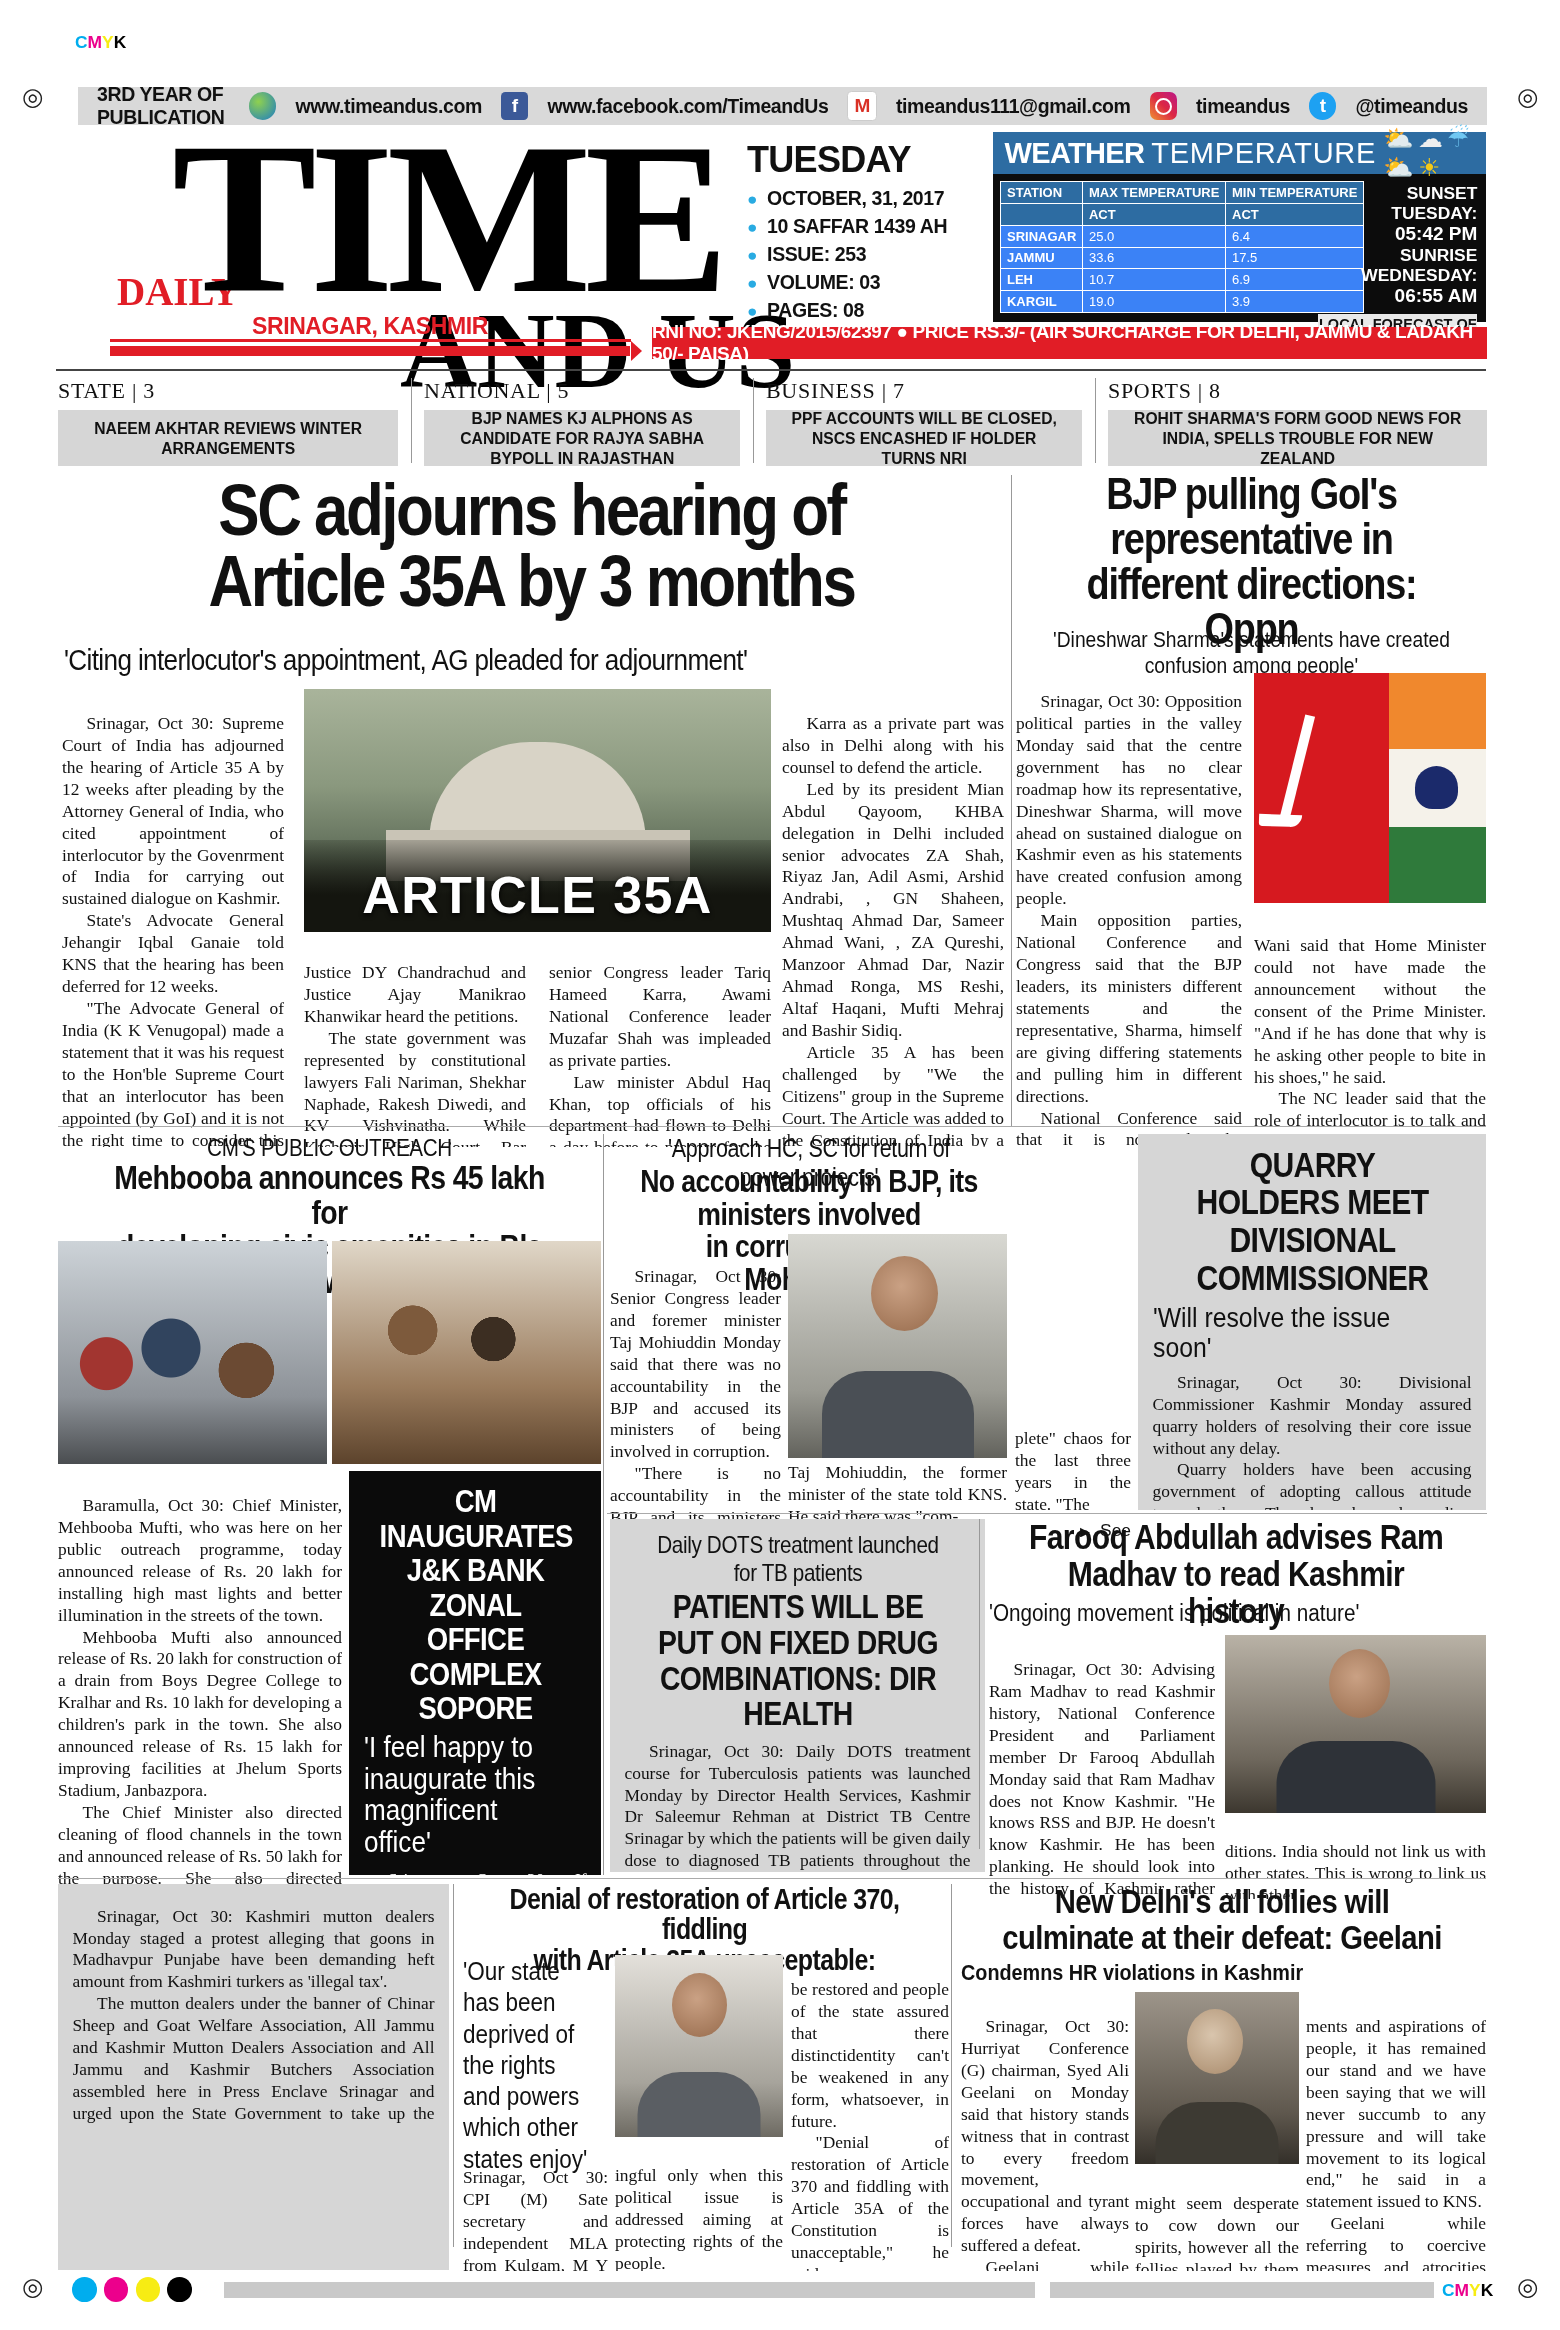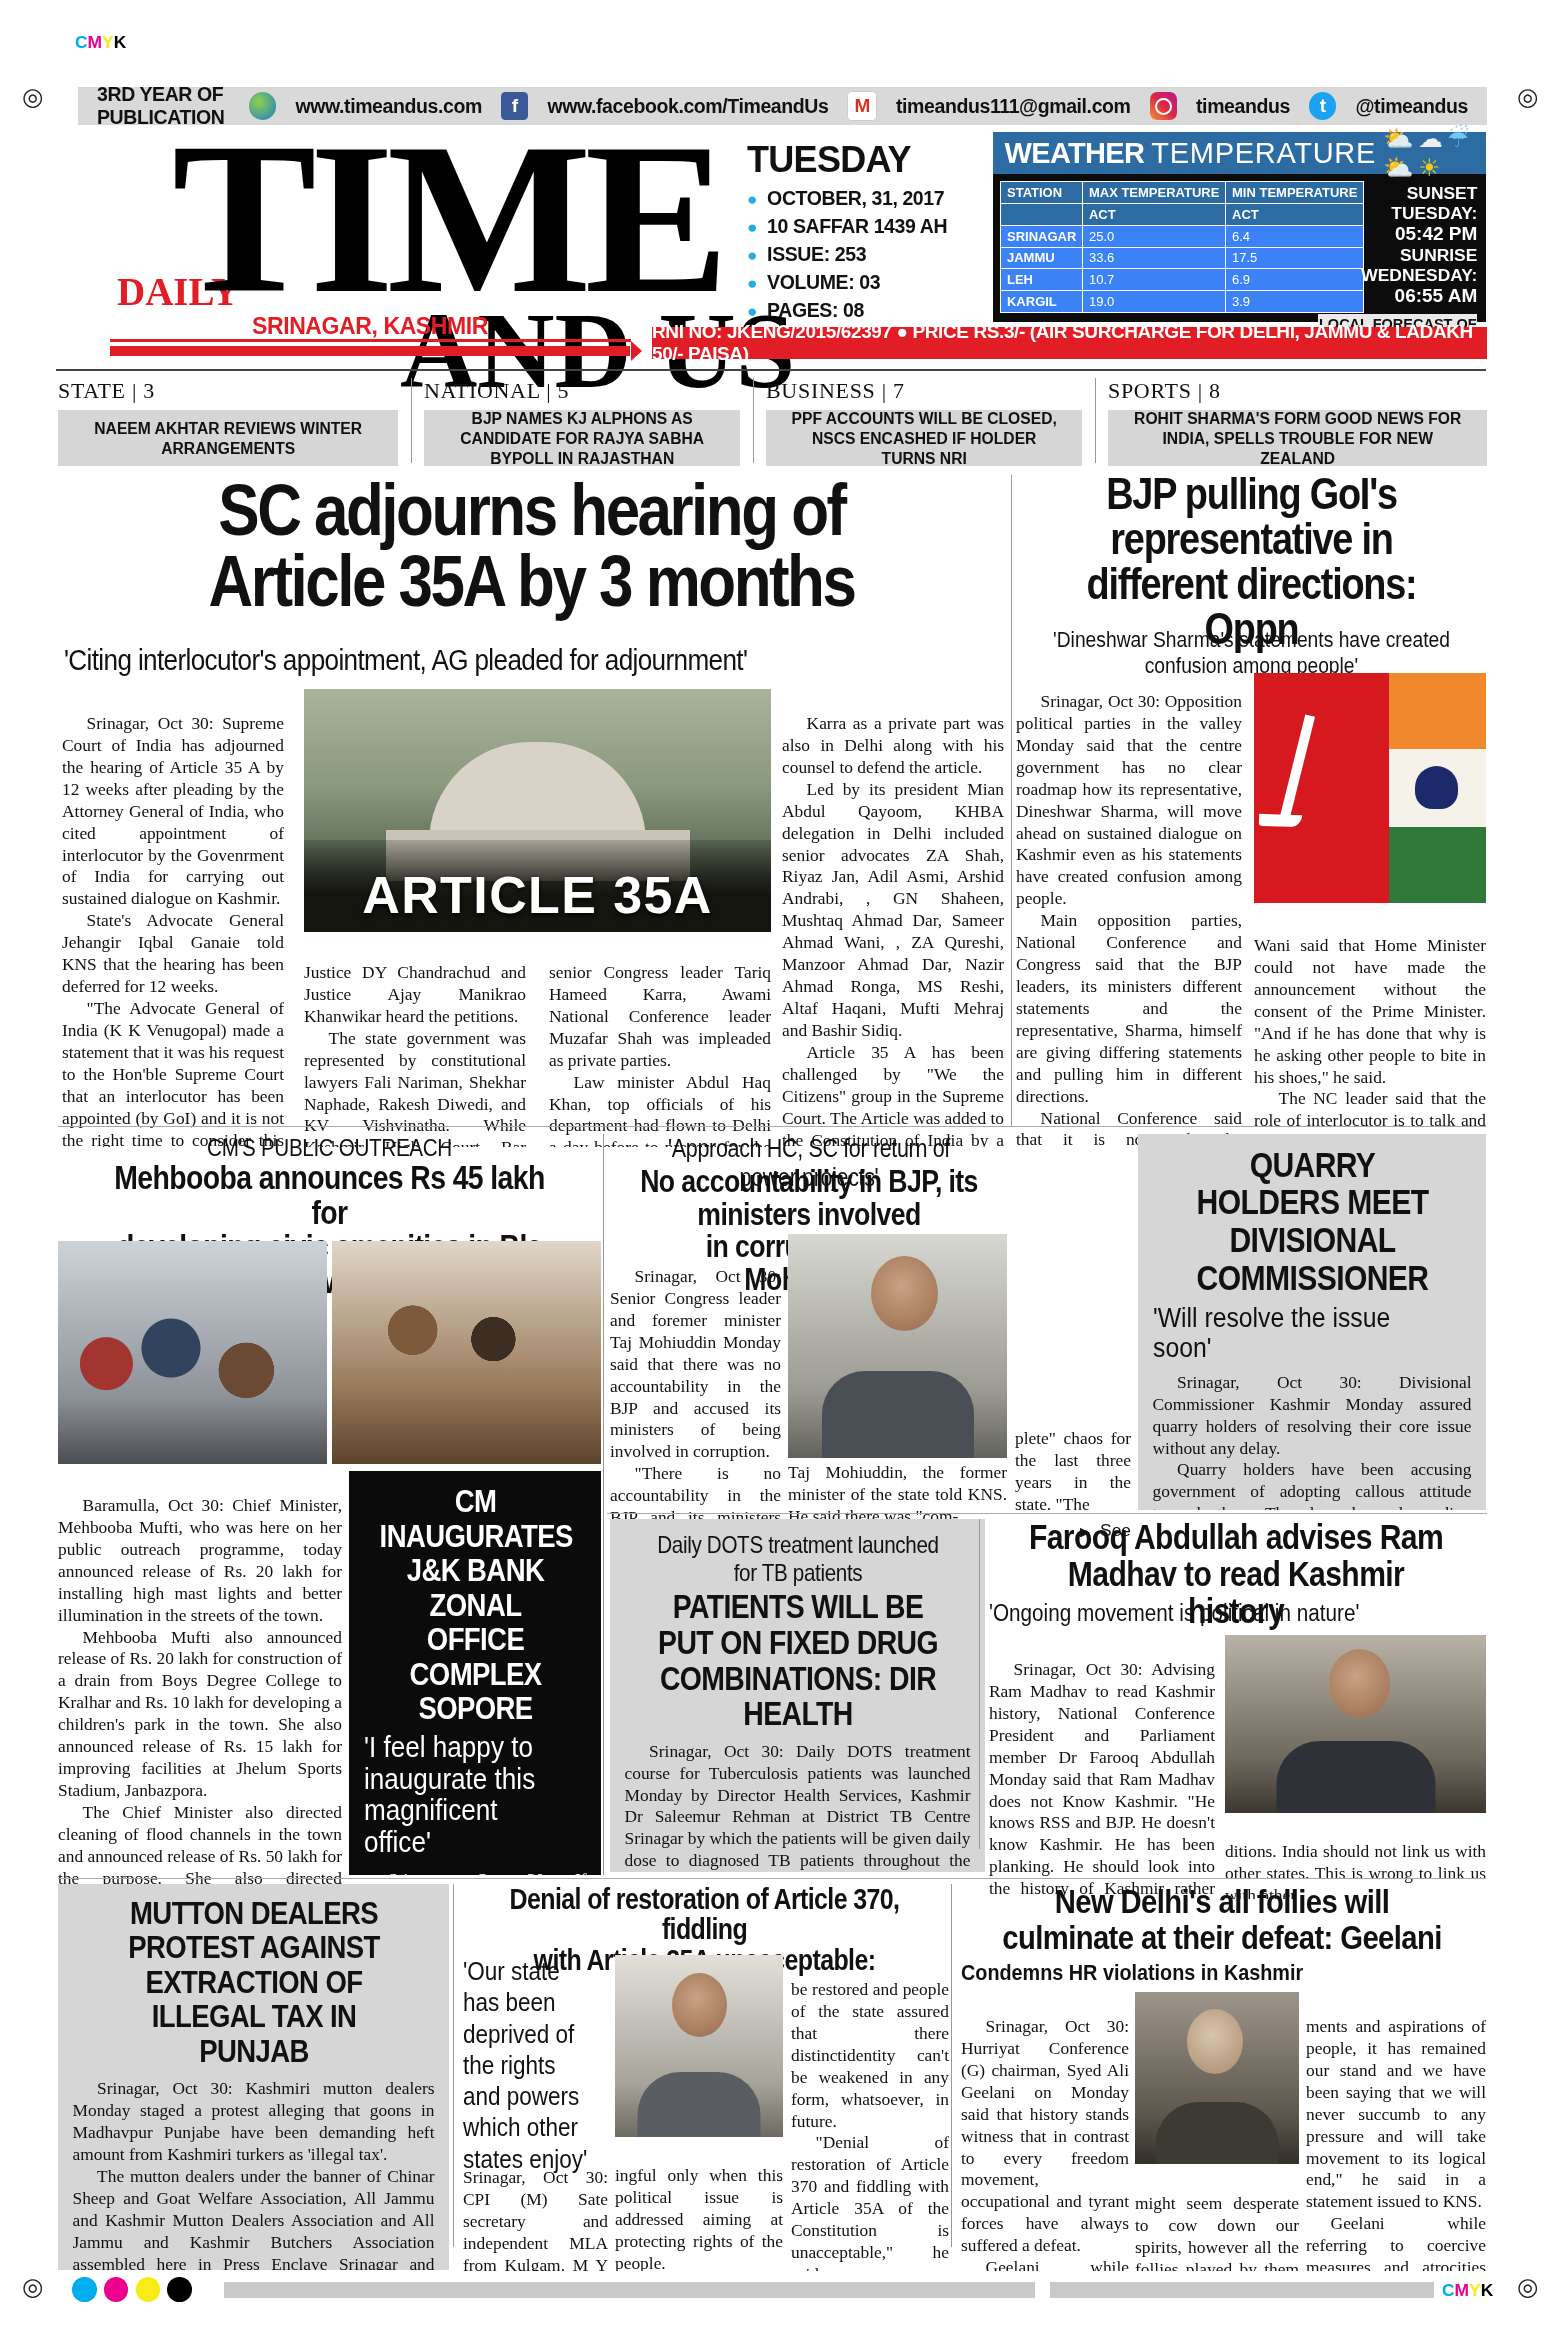--- a/index.html
+++ b/index.html
@@ -400,23 +400,20 @@
     <div class="torso" style="width:159px;height:72px;background:#2e3238;"></div>
   </div>
   <div class="abs copy" style="left:1225px;top:1817px;width:261px;height:58px;">
     <p style="text-indent:0">ditions. India should not link us with other states. This is wrong to link us with other</p>
 
   </div>
 
   <div class="abs hrule" style="left:58px;top:1878px;width:1428px;"></div>
 
   <div class="storybox abs" style="left:58px;top:1884px;width:362px;height:363px;">
-    <div class="boxhead" style="font-size:32px;">
-        <span class="cx">MUTTON DEALERS PROTEST AGAINST EXTRACTION OF ILLEGAL TAX IN PUNJAB</span>
-      </div>
     <div class="copy" style="margin-top:10px;height:217px;">
       <p>Srinagar, Oct 30: Kashmiri mutton dealers Monday staged a protest alleging that goons in Madhavpur Punjabe have been demanding heft amount from Kashmiri turkers as 'illegal tax'.</p>
       <p>The mutton dealers under the banner of Chinar Sheep and Goat Welfare Association, All Jammu and Kashmir Mutton Dealers Association and All Jammu and Kashmir Butchers Association assembled here in Press Enclave Srinagar and urged upon the State Government to take up the issue with Punjab counterpart and relieve us from the hardship they have been facing.</p>
 
     </div>
 
   </div>
 
   <div class="abs vrule" style="left:453px;top:1884px;height:363px;"></div>
   <div class="abs mod-hl" style="left:460px;top:1884px;width:489px;font-size:29px;">

